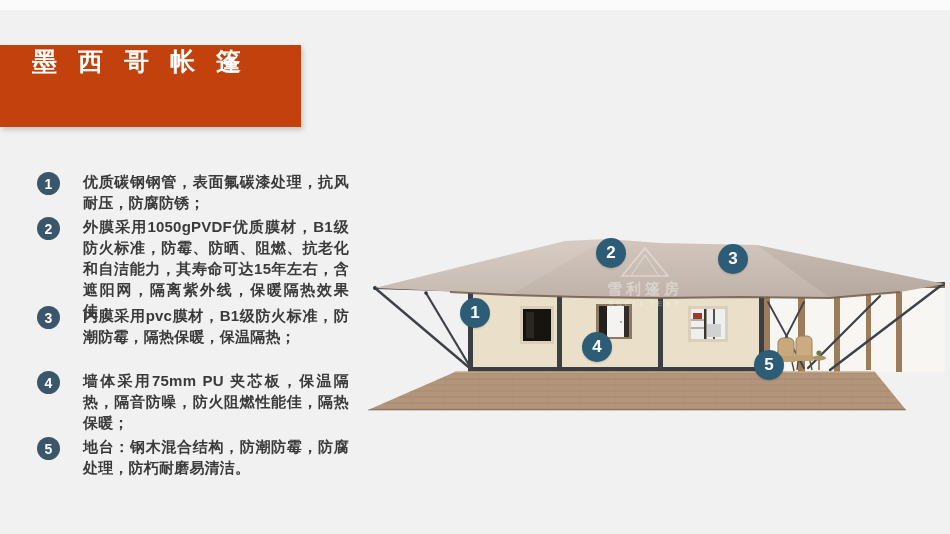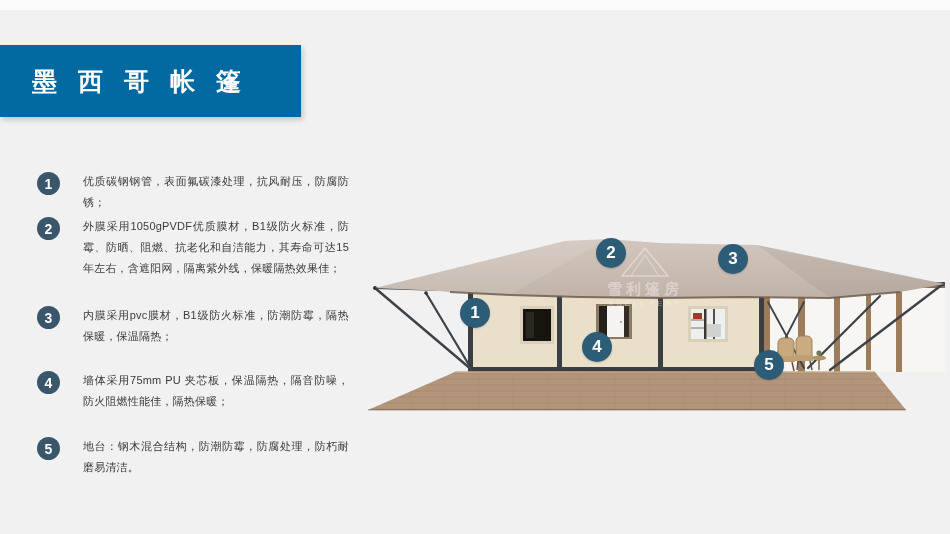--- a/index.html
+++ b/index.html
@@ -9,43 +9,43 @@
     background:#f1f1f2;
     overflow:hidden;
     font-family:"Liberation Sans","DejaVu Sans",sans-serif;
   }
   .top-strip {
     position:absolute; left:0; top:0; width:950px; height:10px;
     background:#fbfbfb;
   }
   
   .banner {
-    position:absolute; left:0; top:45px; width:301px; height:72px;
-    background:#0369a1;
+    position:absolute; left:0; top:45px; width:301px; height:82px;
+    background:#c2410c;
     box-shadow:2px 3px 5px rgba(0,0,0,0.18);
-    display:flex; align-items:center;
+    display:flex; 
   }
   .banner-title {
     color:#ffffff; font-weight:bold; font-size:25px;
     letter-spacing:21px; padding-left:32px; white-space:nowrap;
   }
   
   .feature {
     position:absolute; left:37px; width:312px; padding-left:46px;
   }
   .feature-badge {
     position:absolute; left:0; top:1px;
     width:23px; height:23px; border-radius:50%;
     background:#3a566b; color:#ffffff;
     font-size:14px; font-weight:bold;
     display:flex; align-items:center; justify-content:center;
   }
   .feature-text {
-    font-size:11px; line-height:21px; color:#3a3a3a;
-    text-align:justify; letter-spacing:0.2px;
+    font-size:15px; line-height:21px; color:#3a3a3a;
+    text-align:justify; letter-spacing:0.2px;font-weight:bold;
   }
   .fpos-1 { top:171px; }
   .fpos-2 { top:216px; }
   .fpos-3 { top:305px; }
   .fpos-4 { top:370px; }
   .fpos-5 { top:436px; }
   
   .illustration {
     position:absolute; left:360px; top:218px; width:590px; height:206px;
   }

